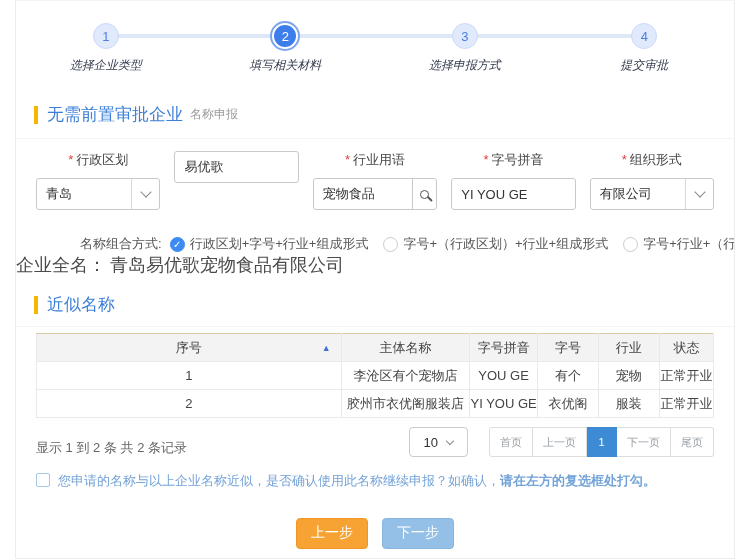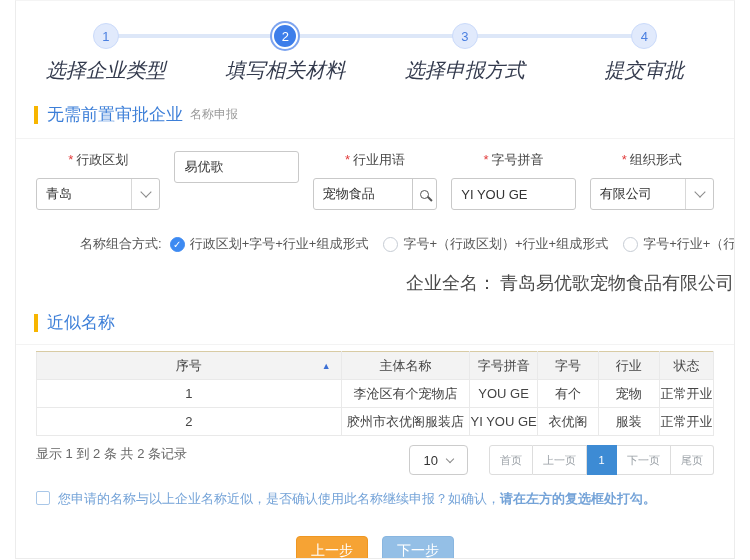--- a/index.html
+++ b/index.html
@@ -8,21 +8,21 @@
           border:1px solid #ececec; border-top-color:#f4f4f4; overflow:hidden; }
 
   
   .stepper { position:relative; padding-top:22px; height:72px; }
   .step-line { position:absolute; left:12.5%; right:12.5%; top:33px; height:4px; background:#dde7f8; border-radius:2px; }
   .steps { display:flex; position:relative; }
   .step { flex:1; display:flex; flex-direction:column; align-items:center; }
   .circle { width:26px; height:26px; border-radius:50%; background:#e1eafc; border:1px solid #cadafa;
             color:#4a7fe0; font-size:13px; display:flex; align-items:center; justify-content:center; z-index:2; }
   .circle.active { background:#3d7eea; color:#fff; border:2px solid #fff; box-shadow:0 0 0 2px #7da4ef; }
-  .step-label { margin-top:8px; font-size:20px; font-style:italic; color:#333a4d; }
+  .step-label { margin-top:8px; font-size:12px; font-style:italic; color:#333a4d; }
 
   
   .section-head { display:flex; align-items:center; margin-top:30px; padding:0 0 12px 18px; border-bottom:1px solid #f3f3f3; }
   .section-head.second { margin-top:16px; padding-bottom:10px; }
   .accent-bar { width:4px; height:18px; background:#f7b500; margin-right:9px; }
   .section-title { font-size:17px; color:#3d7fd8; }
   .section-sub { font-size:12px; color:#9a9a9a; margin-left:7px; }
 
   
   .form-row { display:flex; gap:14px; padding:12px 20px 0; }
@@ -42,32 +42,32 @@
 
   
   .combine-row { display:flex; align-items:center; padding-left:64px; margin-top:25px; font-size:13px; color:#555; white-space:nowrap; }
   .combine-label { margin-right:8px; }
   .radio-opt { display:flex; align-items:center; margin-right:15px; cursor:pointer; }
   .radio { width:15px; height:15px; border-radius:50%; border:1px solid #c6ccd4; background:#fff; margin-right:5px;
            display:flex; align-items:center; justify-content:center; font-size:10px; color:#fff; flex:none; }
   .radio.checked { background:#3d8af2; border-color:#3d8af2; }
 
   
-  .fullname { text-align:right; margin-top:18px; font-size:18px; color:#4a4a4a; }
+  .fullname { text-align:left; font-size:18px; color:#4a4a4a; }
   .fullname .lbl { margin-right:4px; }
 
   
   .table-wrap { margin:6px 20px 0; }
   table { width:100%; border-collapse:collapse; table-layout:fixed; }
   th,td { border:1px solid #e9e9e9; font-weight:400; font-size:13px; color:#444; text-align:center; height:28px; }
   thead th { background:#f3f3f3; border-top:1px solid #d8cba4; position:relative; }
   .sort { position:absolute; right:10px; top:50%; transform:translateY(-50%); font-size:9px; color:#3b6fd4; }
 
   
-  .pag-row { display:flex; align-items:flex-start; margin:9px 20px 0; }
+  .pag-row { display:flex; align-items:flex-end; margin:9px 20px 0; }
   .pag-summary { font-size:13px; color:#666; }
   .pag-controls { margin-left:auto; display:flex; align-items:center; }
   .size-select { height:30px; border:1px solid #ccc; border-radius:4px; display:flex; align-items:center;
                  padding:0 14px; margin-right:21px; font-size:13px; color:#333; cursor:pointer; }
   .size-select .chev { width:6px; height:6px; margin-left:9px; margin-top:-2px; border-width:1.5px; }
   .pg-group { display:flex; }
   .pg-btn { min-width:30px; padding:0 10px; height:30px; display:flex; align-items:center; justify-content:center;
             border:1px solid #ddd; border-left:0; font-size:11px; color:#9aa0a6; background:#fff; cursor:pointer; }
   .pg-btn.first { border-left:1px solid #ddd; border-radius:3px 0 0 3px; }
   .pg-btn.last { border-radius:0 3px 3px 0; }

